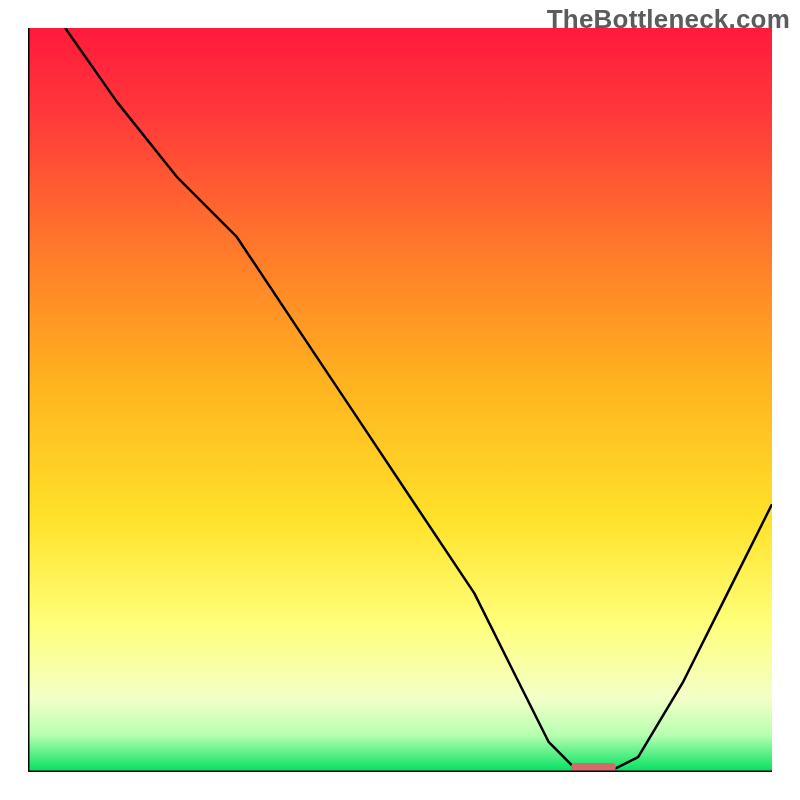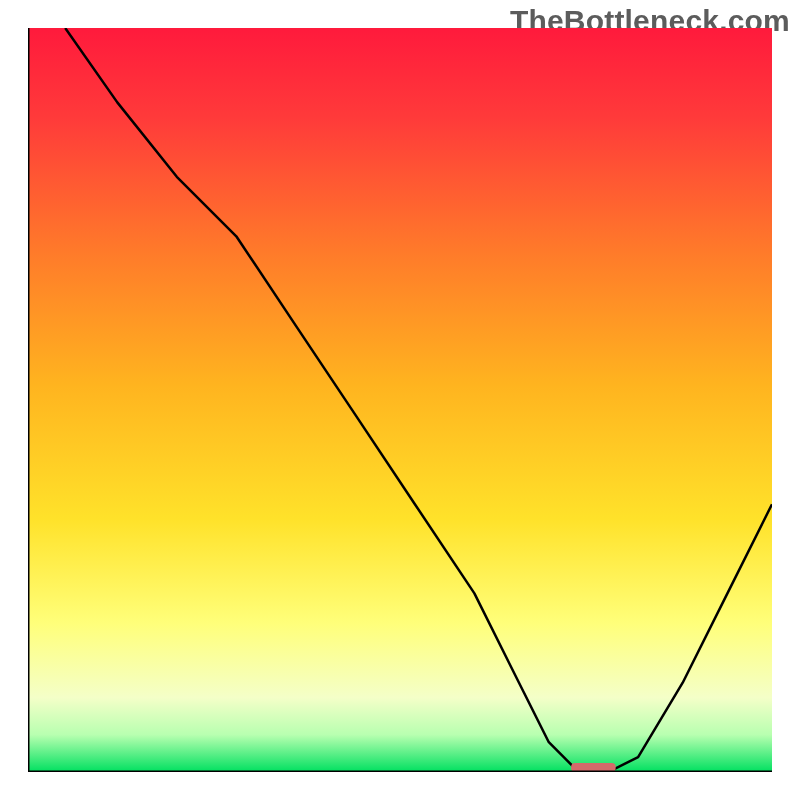--- a/index.html
+++ b/index.html
@@ -12,21 +12,21 @@
   }
   .stage {
     position: relative;
     width: 800px;
     height: 800px;
   }
   .watermark {
     position: absolute;
     top: 4px;
     right: 10px;
-    font-size: 30px;
+    font-size: 26px;
     font-weight: 600;
     color: #5c5c5c;
     letter-spacing: 0.2px;
   }
   .plot-frame {
     position: absolute;
     left: 28px;
     top: 28px;
     width: 744px;
     height: 744px;

